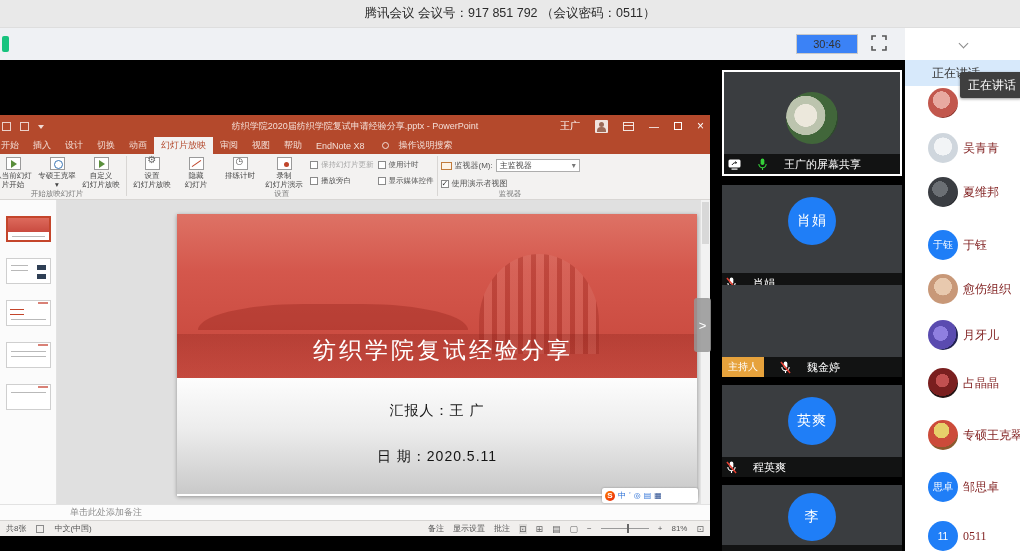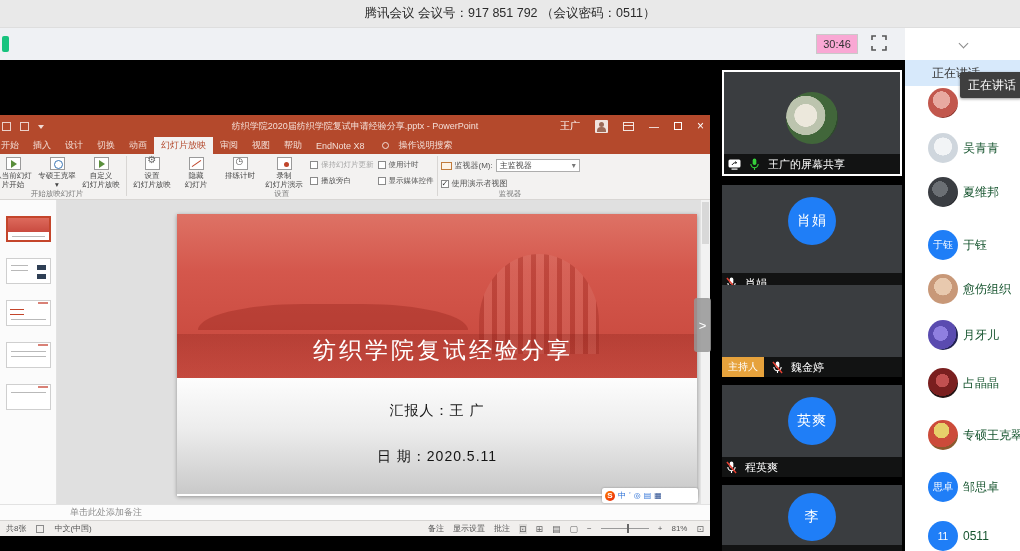--- a/index.html
+++ b/index.html
@@ -7,21 +7,21 @@
   body { position:relative; background:#000; font-family:"Liberation Sans","DejaVu Sans",sans-serif; overflow:hidden; color:#333; }
   .abs { position:absolute; }
 
   
   .m-titlebar { left:0; top:0; width:1020px; height:28px; background:#e9e9e9; border-bottom:1px solid #dedede;
     display:flex; align-items:center; justify-content:center; font-size:12.5px; color:#2b2b2b; }
 
   
   .m-toolbar { left:0; top:28px; width:905px; height:32px; background:#eff1f4; display:flex; align-items:center; }
   .signal { position:absolute; left:2px; top:8px; width:7px; height:16px; background:#18c37e; border-radius:2px; }
-  .timer-box { position:absolute; right:47px; top:6px; width:42px; height:20px; background:#f9a8d4; border:1px solid #c9c9c9;
+  .timer-box { position:absolute; right:47px; top:6px; width:62px; height:20px; background:#3b82f6; border:1px solid #c9c9c9;
     font-size:11px; color:#333; display:flex; align-items:center; justify-content:center; }
   .fs-icon { position:absolute; right:18px; top:7px; width:16px; height:16px; }
 
   
   .stage { left:0; top:60px; width:905px; height:491px; background:#000; overflow:hidden; }
 
   
   .ppt { position:absolute; left:0; top:55px; width:710px; height:421px; background:#f3f2f1; }
   .ppt-titlebar { position:absolute; left:0; top:0; width:710px; height:22px; background:#b4492c;
     display:flex; align-items:center; }
@@ -116,37 +116,37 @@
     color:#fff; font-size:13px; display:flex; align-items:center; justify-content:center; }
 
   
   .tile { position:absolute; left:722px; width:180px; background:#3a3d40; overflow:hidden; }
   .tile.active { border:2px solid #fff; }
   .tile-av { position:absolute; left:50%; transform:translateX(-50%); width:48px; height:48px; border-radius:50%;
     background:#1f7ef7; color:#fff; font-size:14px; display:flex; align-items:center; justify-content:center; letter-spacing:1px; }
   .tile-av.photo-cat { width:52px; height:52px;
     background:radial-gradient(circle at 38% 45%, #ece8dc 0 26%, #bcc4ae 27% 45%, #41663a 46% 72%, #2e4a2c 73% 100%); }
   .tile-bar { position:absolute; left:0; right:0; bottom:0; height:20px; background:rgba(10,10,10,.82);
-    display:flex; align-items:center; gap:8px; padding:0 4px; color:#fff; font-size:11px; white-space:nowrap; }
+    display:flex; align-items:center; gap:16px; padding:0 4px; color:#fff; font-size:11px; white-space:nowrap; }
   .tile-bar.manualtop { bottom:auto; }
   .badge-host { height:20px; background:#e6a23c; color:#fff; font-size:10px; display:flex; align-items:center;
     padding:0 6px; margin-left:-4px; }
   .micsvg { flex:none; }
 
   
   .sidebar { left:905px; top:28px; width:115px; height:523px; background:#fff; overflow:hidden; }
   .sb-chevron { position:absolute; left:55px; top:12px; width:7px; height:7px; border-right:1.5px solid #8a8a8a;
     border-bottom:1.5px solid #8a8a8a; transform:rotate(45deg); }
   .speak-banner { position:absolute; left:0; top:32px; width:115px; height:26px; background:#d7e9fb; color:#333;
     font-size:12px; line-height:26px; padding-left:27px; white-space:nowrap; overflow:hidden; }
   .p-row { position:absolute; left:0; width:115px; height:30px; }
   .p-av { position:absolute; left:23px; top:0; width:30px; height:30px; border-radius:50%; overflow:hidden;
     color:#fff; font-size:10px; display:flex; align-items:center; justify-content:center; }
   .p-av.blue { background:#1f7ef7; }
-  .p-name { position:absolute; left:58px; top:0; line-height:30px; font-size:12px; color:#14532d; white-space:nowrap; }
+  .p-name { position:absolute; left:58px; top:0; line-height:30px; font-size:12px; color:#7f1d1d; white-space:nowrap;font-family:Liberation Serif, serif; }
   .av-p1 { background:radial-gradient(circle at 45% 40%, #e8a9a0 0 35%, #c2574d 36% 70%, #8e3730 71% 100%); }
   .av-p2 { background:radial-gradient(circle at 50% 45%, #f2f4f6 0 40%, #cfd6dd 41% 75%, #9aa6b2 76% 100%); }
   .av-p3 { background:radial-gradient(circle at 40% 40%, #6b6f74 0 30%, #3a3d42 31% 70%, #26282c 71% 100%); }
   .av-p5 { background:radial-gradient(circle at 50% 42%, #e8c9ae 0 38%, #c89878 39% 75%, #8c5f45 76% 100%); }
   .av-p6 { background:radial-gradient(circle at 42% 45%, #8f7fe0 0 30%, #5a4bb0 31% 65%, #232354 66% 100%); }
   .av-p7 { background:radial-gradient(circle at 48% 42%, #c25050 0 28%, #7a1f1f 29% 65%, #241414 66% 100%); }
   .av-p8 { background:radial-gradient(circle at 45% 35%, #e7cf6a 0 30%, #cc4b3a 31% 65%, #8a5a2e 66% 100%); }
   .tooltip { position:absolute; left:55px; top:44px; width:62px; height:26px; background:#3f3f3f; border-radius:2px;
     color:#fff; font-size:12px; line-height:26px; padding-left:8px; white-space:nowrap; overflow:hidden;
     box-shadow:0 1px 3px rgba(0,0,0,.4); }

